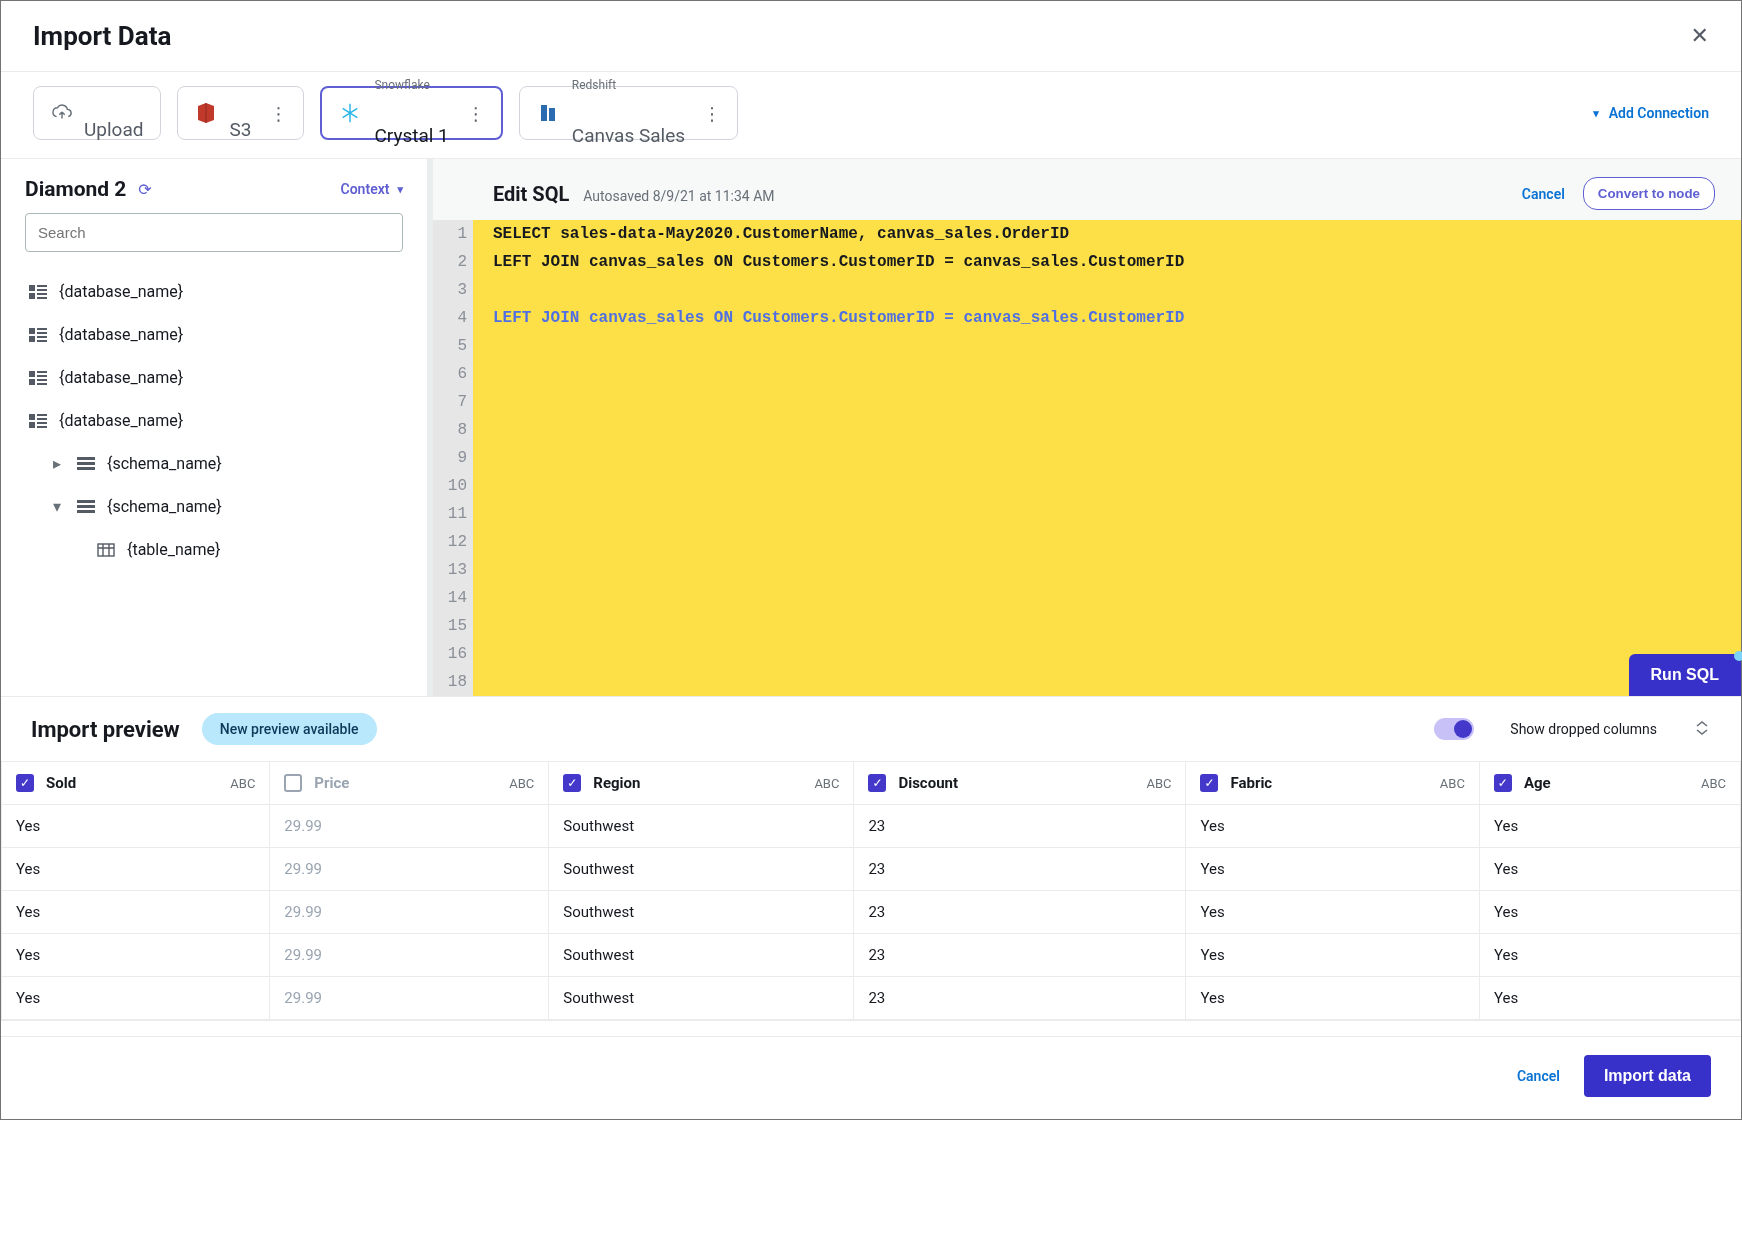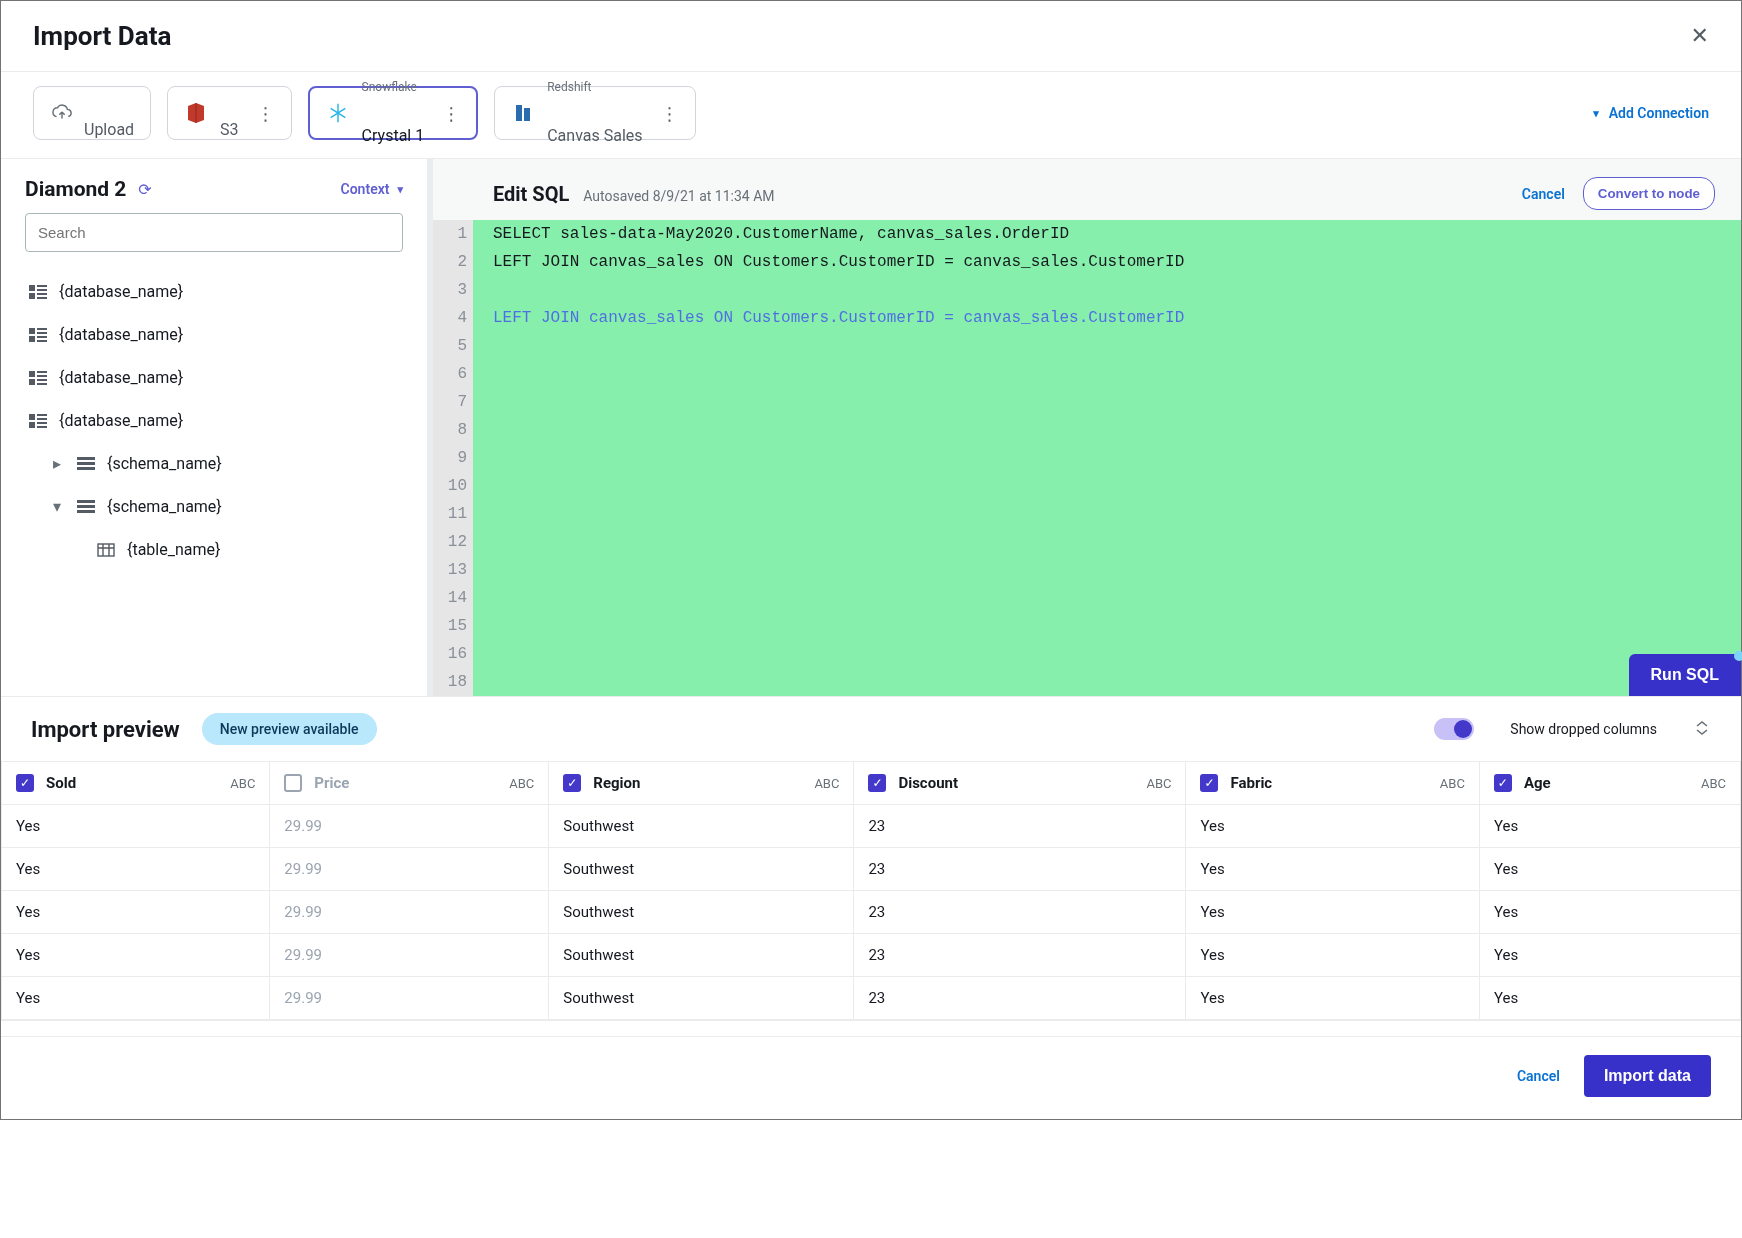--- a/index.html
+++ b/index.html
@@ -11,21 +11,21 @@
 .title { font-size: 26px; font-weight: 700; }
 .close-x { font-size: 22px; color: #545b64; cursor: pointer; line-height: 1; }
 
 
 .src-row { display: flex; align-items: center; justify-content: space-between; padding: 14px 32px 18px; border-bottom: 1px solid #e9ebed; }
 .src-pills { display: flex; gap: 16px; }
 .pill { display: flex; align-items: center; gap: 12px; border: 1px solid #d1d5db; border-radius: 8px; padding: 10px 16px; background: #fff; cursor: pointer; height: 54px; }
 .pill.active { border: 2px solid #5f5fd3; }
 .pill .stack { display: flex; flex-direction: column; line-height: 1.15; }
 .pill .kicker { font-size: 12px; color: #687078; }
-.pill .main { font-size: 16px; color: #16191f; margin-top: 32px; }
+.pill .main { font-size: 19px; color: #16191f; margin-top: 32px; }
 .pill .main.muted { color: #545b64; }
 .pill .dots { font-size: 18px; color: #545b64; padding-left: 6px; }
 .upload-pill { gap: 10px; }
 .add-conn { display: flex; align-items: center; gap: 10px; color: #0972d3; font-weight: 600; cursor: pointer; }
 .add-conn .caret { font-size: 11px; }
 .icon-box { width: 24px; height: 24px; display: inline-flex; align-items: center; justify-content: center; }
 
 
 .split { display: flex; border-bottom: 1px solid #e9ebed; }
 .side { width: 432px; border-right: 6px solid #eaeded; padding: 18px 24px 12px; }
@@ -47,21 +47,21 @@
 .ed-head { display: flex; align-items: center; justify-content: space-between; padding: 18px 26px 10px 60px; }
 .ed-head-left { display: flex; align-items: baseline; gap: 14px; }
 .ed-title { font-size: 20px; font-weight: 700; }
 .autosave { font-size: 14px; color: #687078; }
 .ed-actions { display: flex; align-items: center; gap: 18px; }
 .cancel-link { color: #0972d3; font-weight: 600; cursor: pointer; }
 .convert-btn { border: 1px solid #5f5fd3; color: #5f5fd3; background:#fff; border-radius: 14px; padding: 8px 14px; font-weight:600; cursor:pointer; }
 .code { font-family: "SFMono-Regular", Consolas, "Liberation Mono", Menlo, monospace; font-size: 16px; line-height: 28px; position: relative; }
 .gutter { position: absolute; left: 0; top: 0; width: 40px; background: #e6e6e6; color: #8a8f98; text-align: right; padding: 0 6px; }
 .gutter div { height: 28px; }
-.lines { padding-left: 60px; background:#86efac; min-height: 476px; }
+.lines { padding-left: 60px; background:#fde047; min-height: 476px; font-weight: bold; }
 .lines div { height: 28px; white-space: pre; }
 .lines .hl { color: #4f6fe3; }
 .run-btn { position: absolute; right: 0; bottom: 0; background: #3730c9; color: #fff; border: none; border-radius: 6px 0 0 0; padding: 12px 22px; font-weight: 700; font-size: 16px; cursor:pointer; }
 .run-dot { position:absolute; right:-3px; top:-3px; width:10px; height:10px; border-radius:50%; background:#7dd3fc; }
 
 
 .prev-head { display: flex; align-items: center; justify-content: space-between; padding: 16px 30px; }
 .prev-left { display: flex; align-items: center; gap: 22px; }
 .prev-title { font-size: 22px; font-weight: 700; }
 .badge { background: #b9e7fb; color: #0b3a5b; border-radius: 999px; padding: 8px 18px; font-size: 14px; font-weight: 500; }

